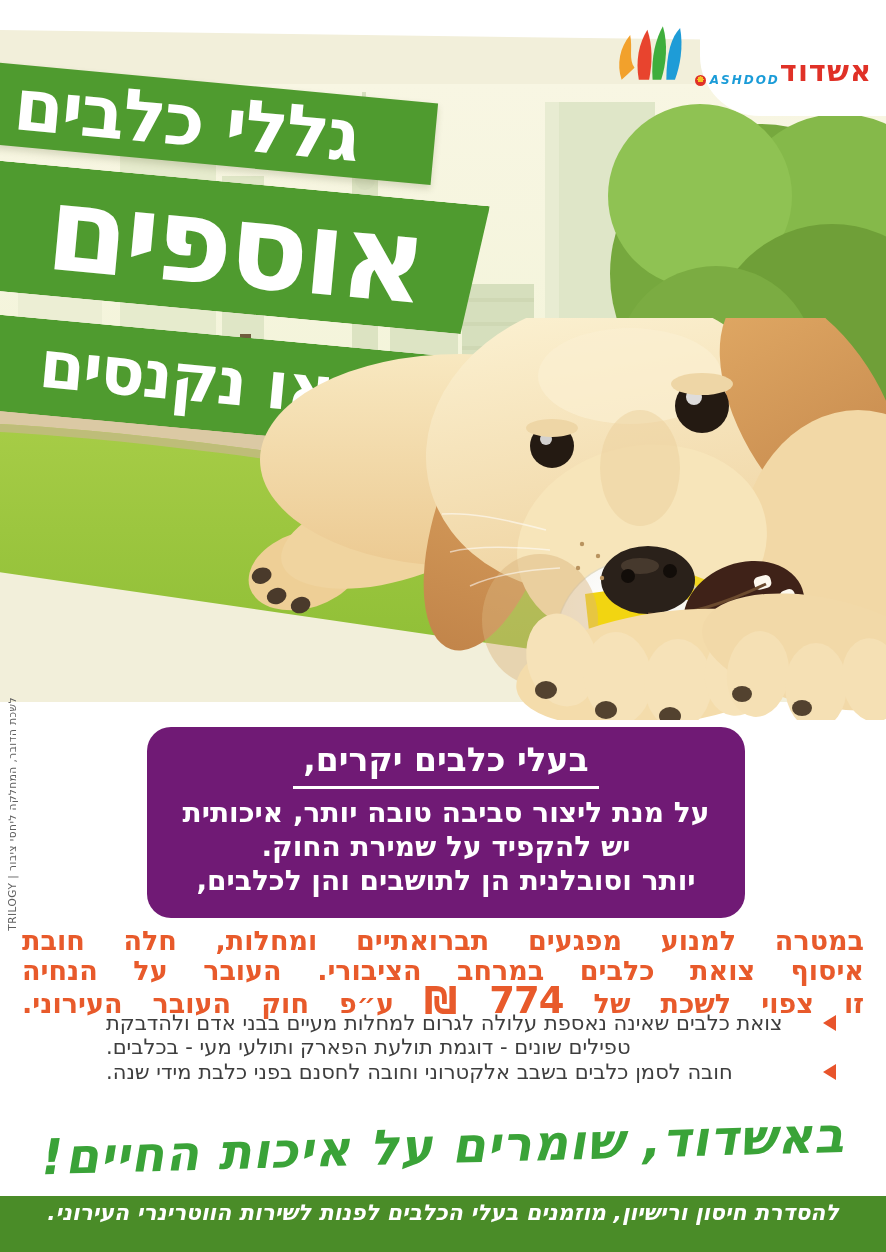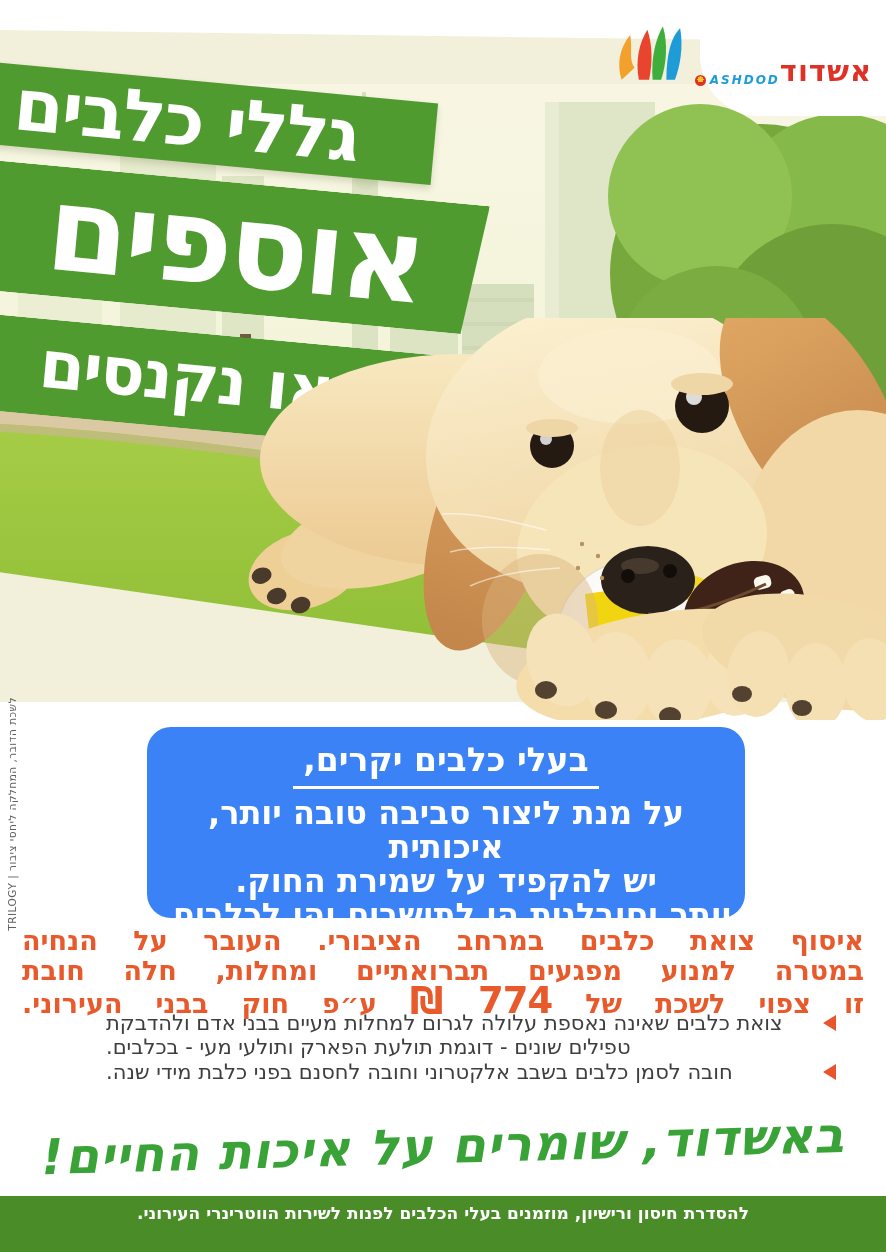--- a/index.html
+++ b/index.html
@@ -39,25 +39,25 @@
   .logo-en-row{display:flex;align-items:center;gap:4px;margin-top:3px;direction:ltr;}
   .logo-emblem{width:11px;height:11px;border-radius:50%;background:radial-gradient(circle at 50% 40%, #f5c324 0 35%, #e03127 36% 100%);display:inline-block;}
   .logo-en{color:#1b9cd8;font-weight:bold;font-size:12px;letter-spacing:2px;font-style:italic;}
 
   
   .credits{position:absolute;left:6px;top:955px;width:258px;height:14px;
            transform:rotate(-90deg);transform-origin:0 0;
            font-size:10.5px;color:#5f5f5f;z-index:6;direction:rtl;text-align:right;white-space:nowrap;letter-spacing:.5px;}
 
   
-  .green-box{position:absolute;left:147px;top:727px;width:598px;height:191px;background:#3b82f6;
+  .green-box{position:absolute;left:147px;top:727px;width:598px;height:191px;background:#701a75;
              border-radius:24px;z-index:6;color:#ffffff;text-align:center;}
   .green-box .head{font-size:33px;font-weight:bold;margin-top:13px;}
   .green-box .head span{display:inline-block;border-bottom:3px solid #ffffff;padding:0 10px 7px;}
-  .green-box .bodyline{font-size:32px;font-weight:bold;line-height:34px;}
+  .green-box .bodyline{font-size:28px;font-weight:bold;line-height:34px;}
   .green-box .bodywrap{margin-top:7px;}
 
   
   .fine{position:absolute;left:22px;top:926px;width:842px;z-index:6;color:#e85a2b;font-weight:bold;}
   .fine .l{text-align:justify;text-align-last:justify;font-size:27px;line-height:30px;direction:rtl;}
   .fine .amount{font-size:37px;line-height:30px;letter-spacing:-1px;}
 
   
   .bullets{position:absolute;right:74px;top:1012px;width:706px;z-index:6;color:#3e3e3e;
            font-size:21px;line-height:23.5px;text-align:left;direction:rtl;}
@@ -66,21 +66,21 @@
        border-top:8px solid transparent;border-bottom:8px solid transparent;border-right:13px solid #e8542b;}
 
   
   .slogan{position:absolute;left:0;top:1118px;width:886px;text-align:center;z-index:6;
           color:#3aa338;font-size:49px;font-weight:bold;font-style:italic;
           transform:rotate(-1.6deg);letter-spacing:1px;}
 
   
   .footer{position:absolute;left:0;bottom:0;width:886px;height:56px;background:#4a8c28;z-index:7;
           color:#ffffff;text-align:center;font-weight:bold;}
-  .footer .f1{font-size:17px;margin-top:5px;line-height:24px;}
+  .footer .f1{font-size:22px;margin-top:5px;line-height:24px;font-style:italic;}
   .footer .f2{font-size:19px;line-height:22px;}
 </style>
 </head>
 <body>
 
 <div class="poster">
 
   <div class="cream"></div>
 
   <div class="photo">
@@ -308,23 +308,23 @@
       <span>בעלי כלבים יקרים,</span>
     </div>
     <div class="bodywrap">
       <div class="bodyline">על מנת ליצור סביבה טובה יותר, איכותית</div>
       <div class="bodyline">יש להקפיד על שמירת החוק.</div>
       <div class="bodyline">יותר וסובלנית הן לתושבים והן לכלבים,</div>
     </div>
   </div>
 
   <div class="fine">
+    <div class="l">במטרה למנוע מפגעים תברואתיים ומחלות, חלה חובת</div>
     <div class="l">איסוף צואת כלבים במרחב הציבורי. העובר על הנחיה</div>
-    <div class="l">במטרה למנוע מפגעים תברואתיים ומחלות, חלה חובת</div>
-    <div class="l"><span>זו צפוי לשכת של</span> <span class="amount">774 ₪</span> <span>ע״פ חוק בבני העירוני.</span></div>
+    <div class="l"><span>זו צפוי לשכת של</span> <span class="amount">774 ₪</span> <span>ע״פ חוק העובר העירוני.</span></div>
   </div>
 
   <div class="bullets">
     <div class="bullet">
       <span class="tri"></span>
       <span>צואת כלבים שאינה נאספת עלולה לגרום למחלות מעיים בבני אדם ולהדבקת טפילים שונים - דוגמת תולעת הפארק ותולעי מעי - בכלבים.</span>
     </div>
     <div class="bullet">
       <span class="tri"></span>
       <span>חובה לסמן כלבים בשבב אלקטרוני וחובה לחסנם בפני כלבת מידי שנה.</span>

